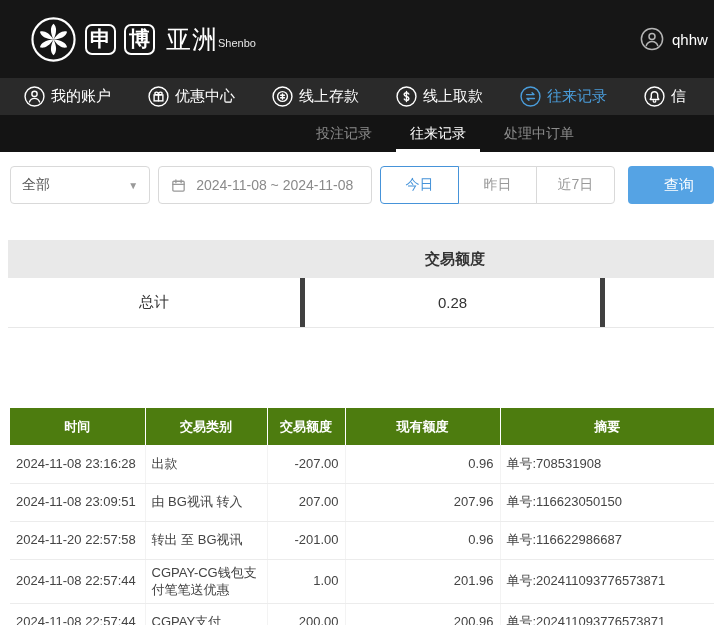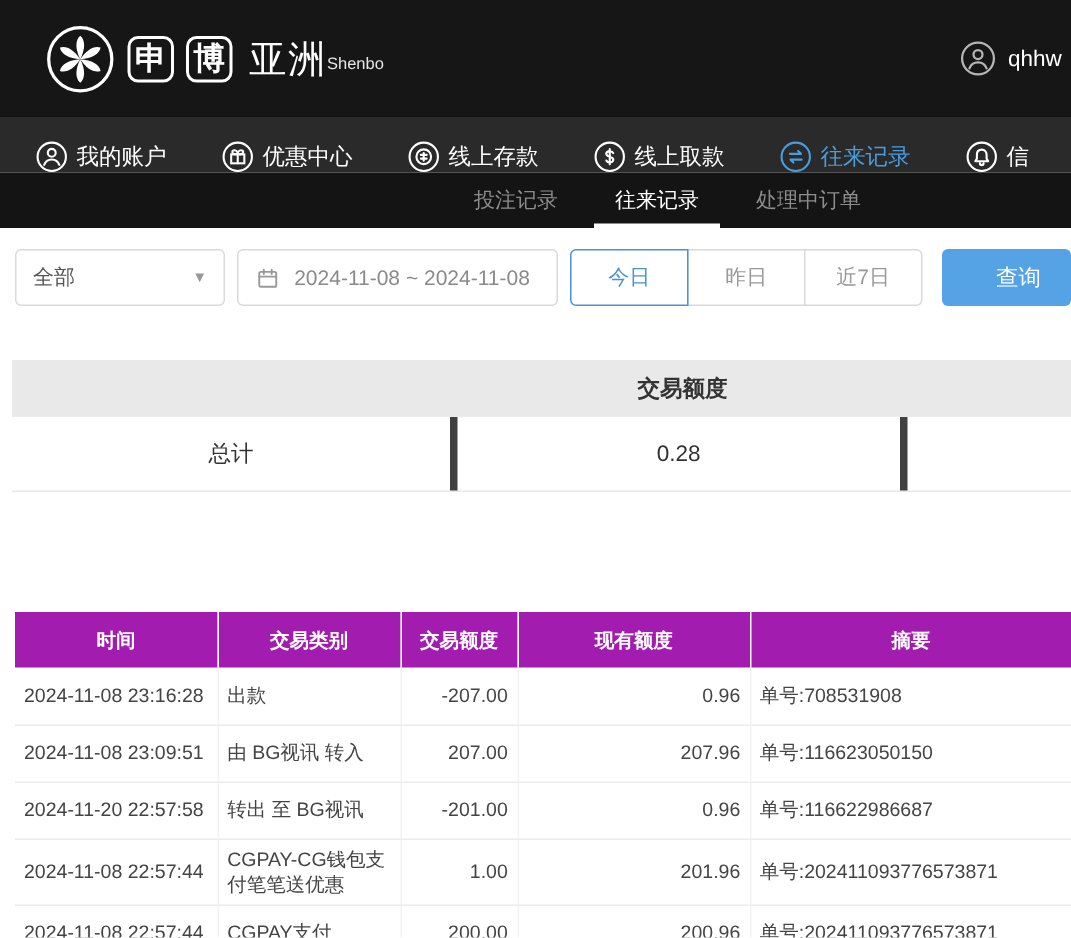--- a/index.html
+++ b/index.html
@@ -15,21 +15,21 @@
     font-size:21px; font-weight:bold; display:flex; align-items:center; justify-content:center; }
   .region { display:flex; flex-direction:row; color:#fff; margin-left:3px; }
   .region-cn { font-size:25px; letter-spacing:1px; }
   .region-en { font-size:11px; color:#e6e6e6; text-align:right; margin-top:14px; }
   .userarea { position:absolute; left:640px; top:50%; transform:translateY(-50%);
     display:flex; align-items:center; gap:8px; cursor:pointer; white-space:nowrap; }
   .avatar svg { width:24px; height:24px; display:block; }
   .username { color:#fff; font-size:15px; }
 
   
-  .mainnav { height:37px; background:#2a2a2a; display:flex; align-items:flex-end;
+  .mainnav { height:37px; background:#2a2a2a; display:flex; align-items:center;
     padding-left:24px; gap:37px; }
   .nav-item { display:flex; align-items:center; gap:6px; color:#fff; font-size:15px;
     cursor:pointer; white-space:nowrap; }
   .nav-item.active { color:#4a9ddb; }
   .nav-item svg { width:21px; height:21px; display:block; }
 
   
   .subnav { height:37px; background:#141414; display:flex; justify-content:flex-end;
     padding-right:126px; gap:10px; }
   .tab { display:flex; align-items:center; padding:3px 14px 0 14px; color:#8c8c8c;
@@ -62,21 +62,21 @@
   .summary-header { height:38px; background:#e9e9e9; display:flex; }
   .summary-row { display:flex; height:50px; border-bottom:1px solid #e8e8e8; background:#fff; }
   .sum-cell { display:flex; align-items:center; justify-content:center; font-size:15px; color:#333; }
   .sc1 { width:297px; } .sc2 { width:300px; } .sc3 { flex:1; }
   .summary-row .sc1, .summary-row .sc2 { border-right:5px solid #404040; }
   .summary-header .sc2 { font-weight:bold; color:#333; }
 
   
   .records-wrap { margin:80px 0 0 10px; }
   table.records { width:704px; border-collapse:collapse; table-layout:fixed; font-size:13px; }
-  table.records thead th { background:#a21caf; color:#fff; height:37px; font-weight:bold;
+  table.records thead th { background:#4d7c0f; color:#fff; height:37px; font-weight:bold;
     border-right:1px solid #fff; font-size:13px; }
   table.records thead th:last-child { border-right:none; }
   table.records tbody td { height:38px; border-bottom:1px solid #ececec;
     border-right:1px solid #f3f3f3; color:#444; padding:4px 6px; line-height:1.35; }
   table.records tbody td:last-child { border-right:none; }
   td.c-time { color:#555; }
   td.c-amount, td.c-balance { text-align:right; padding-right:9px; }
   td.c-memo { padding-left:10px; }
 </style>
 </head>

